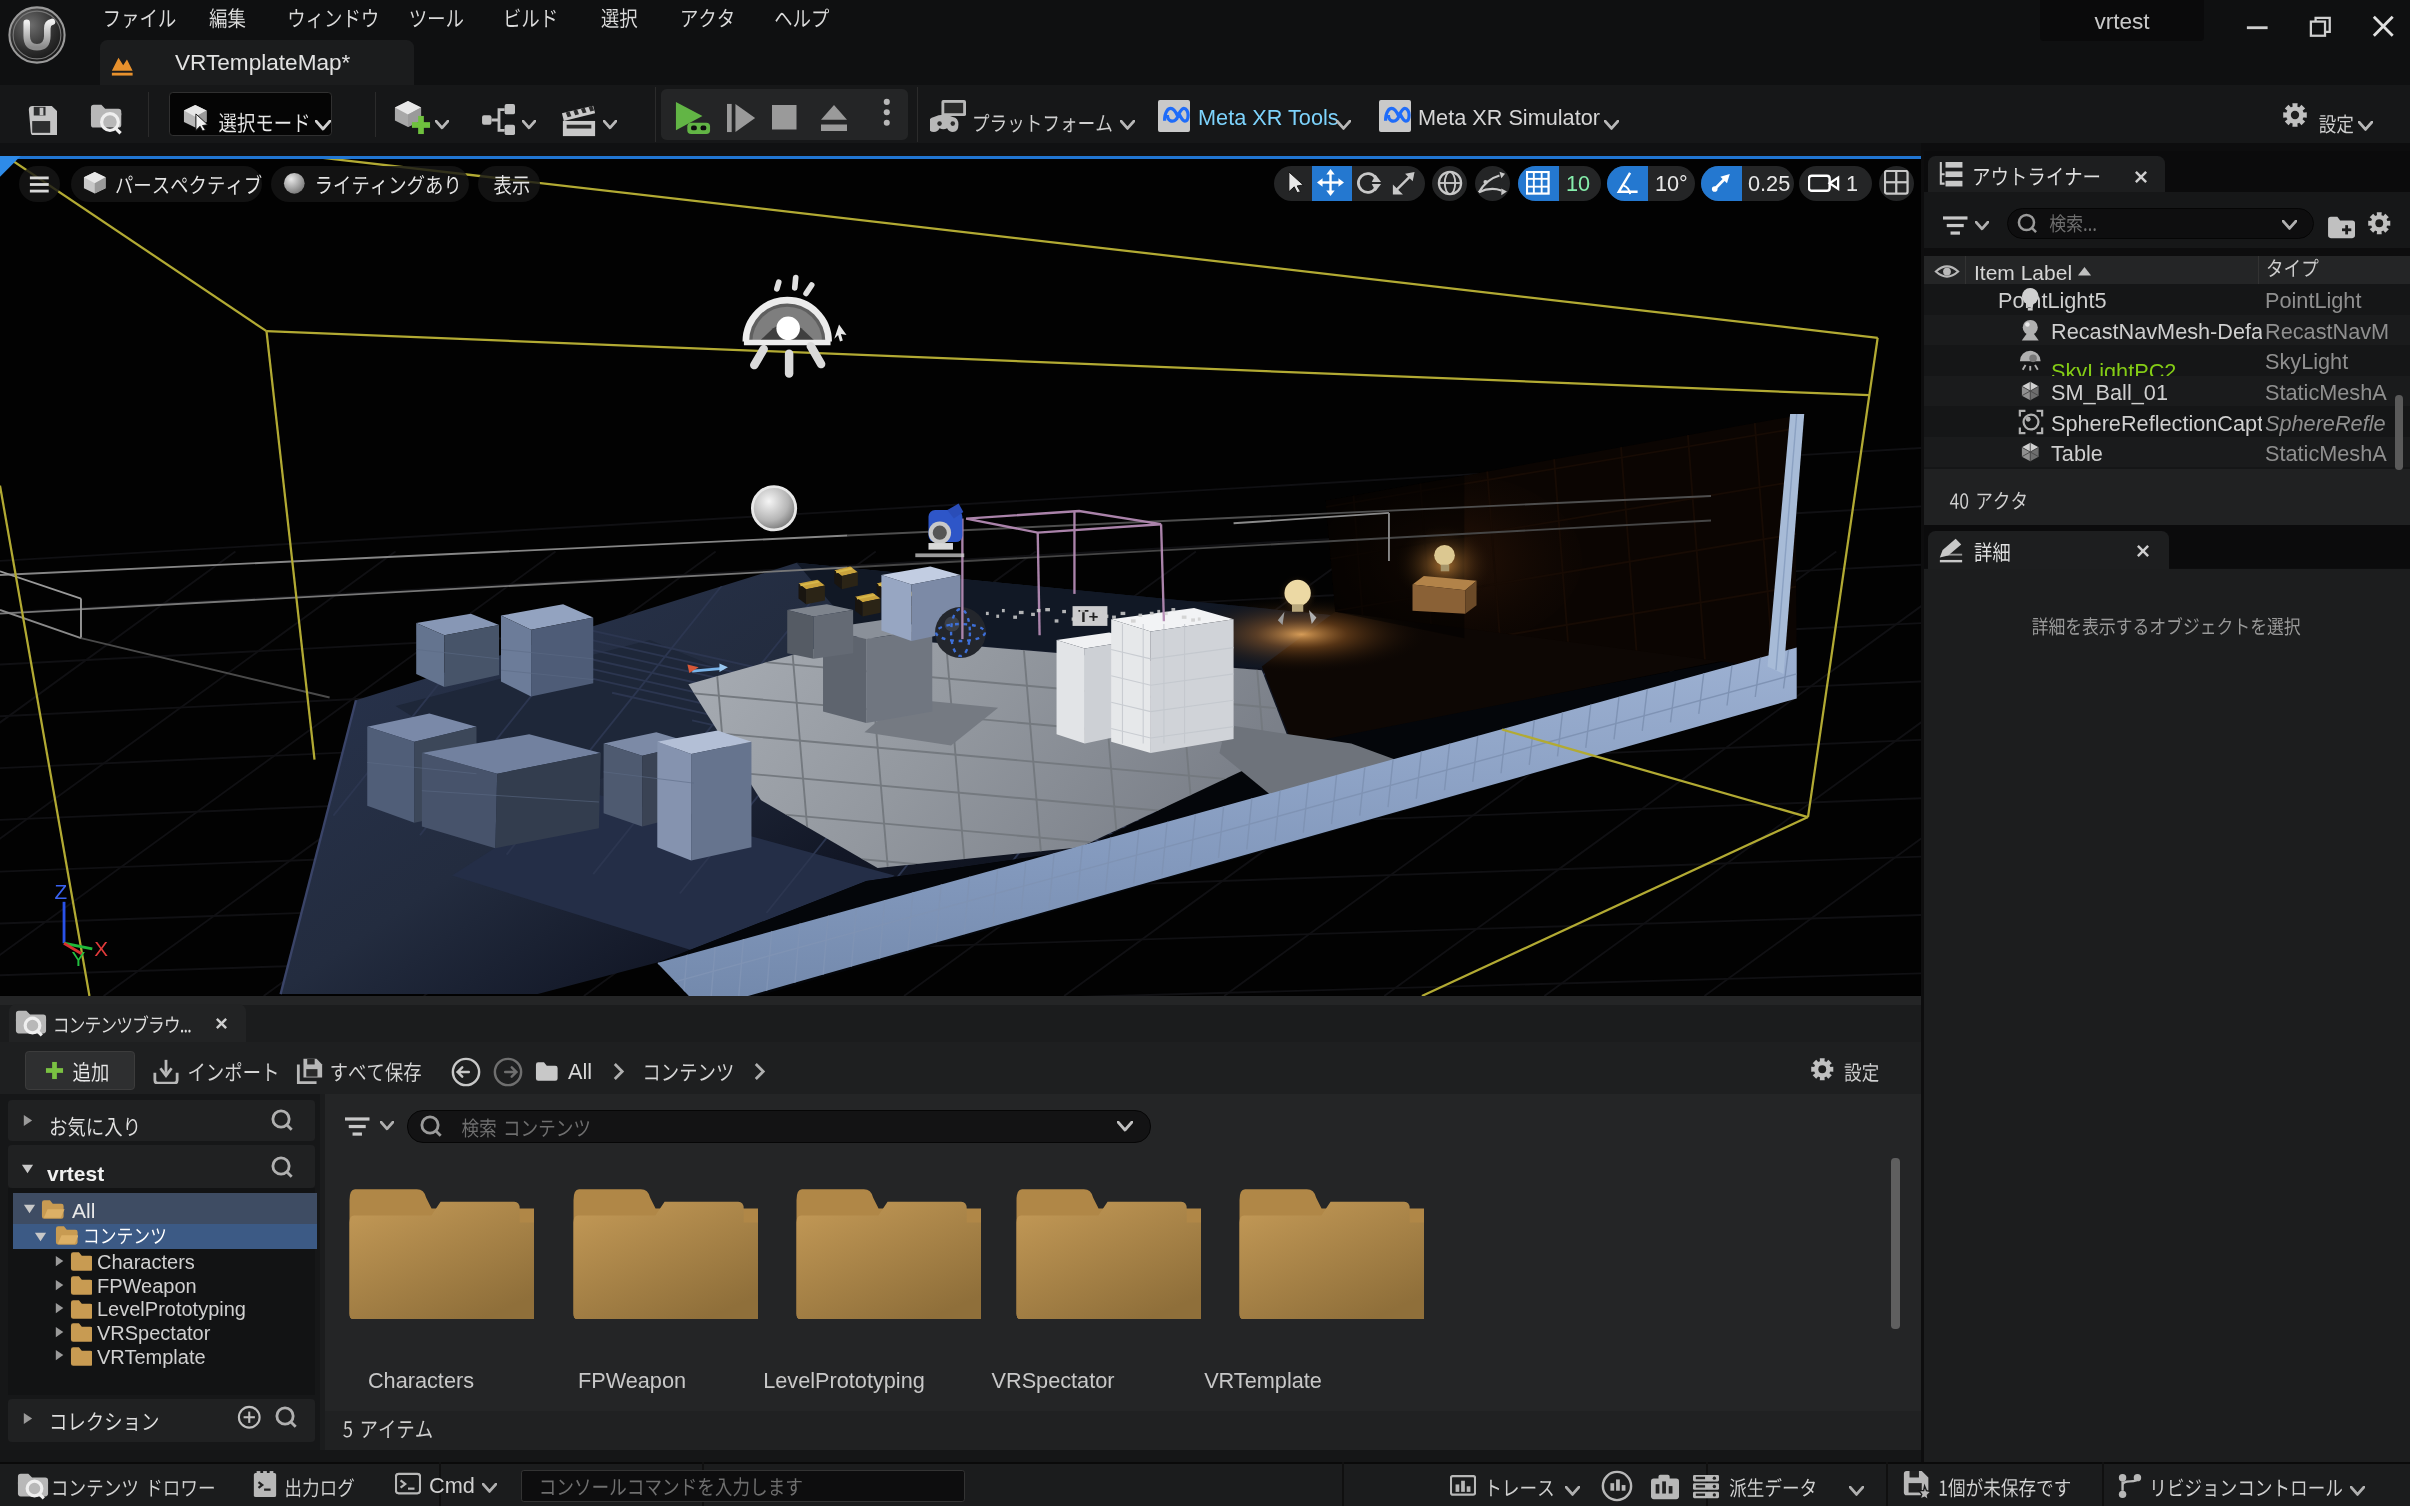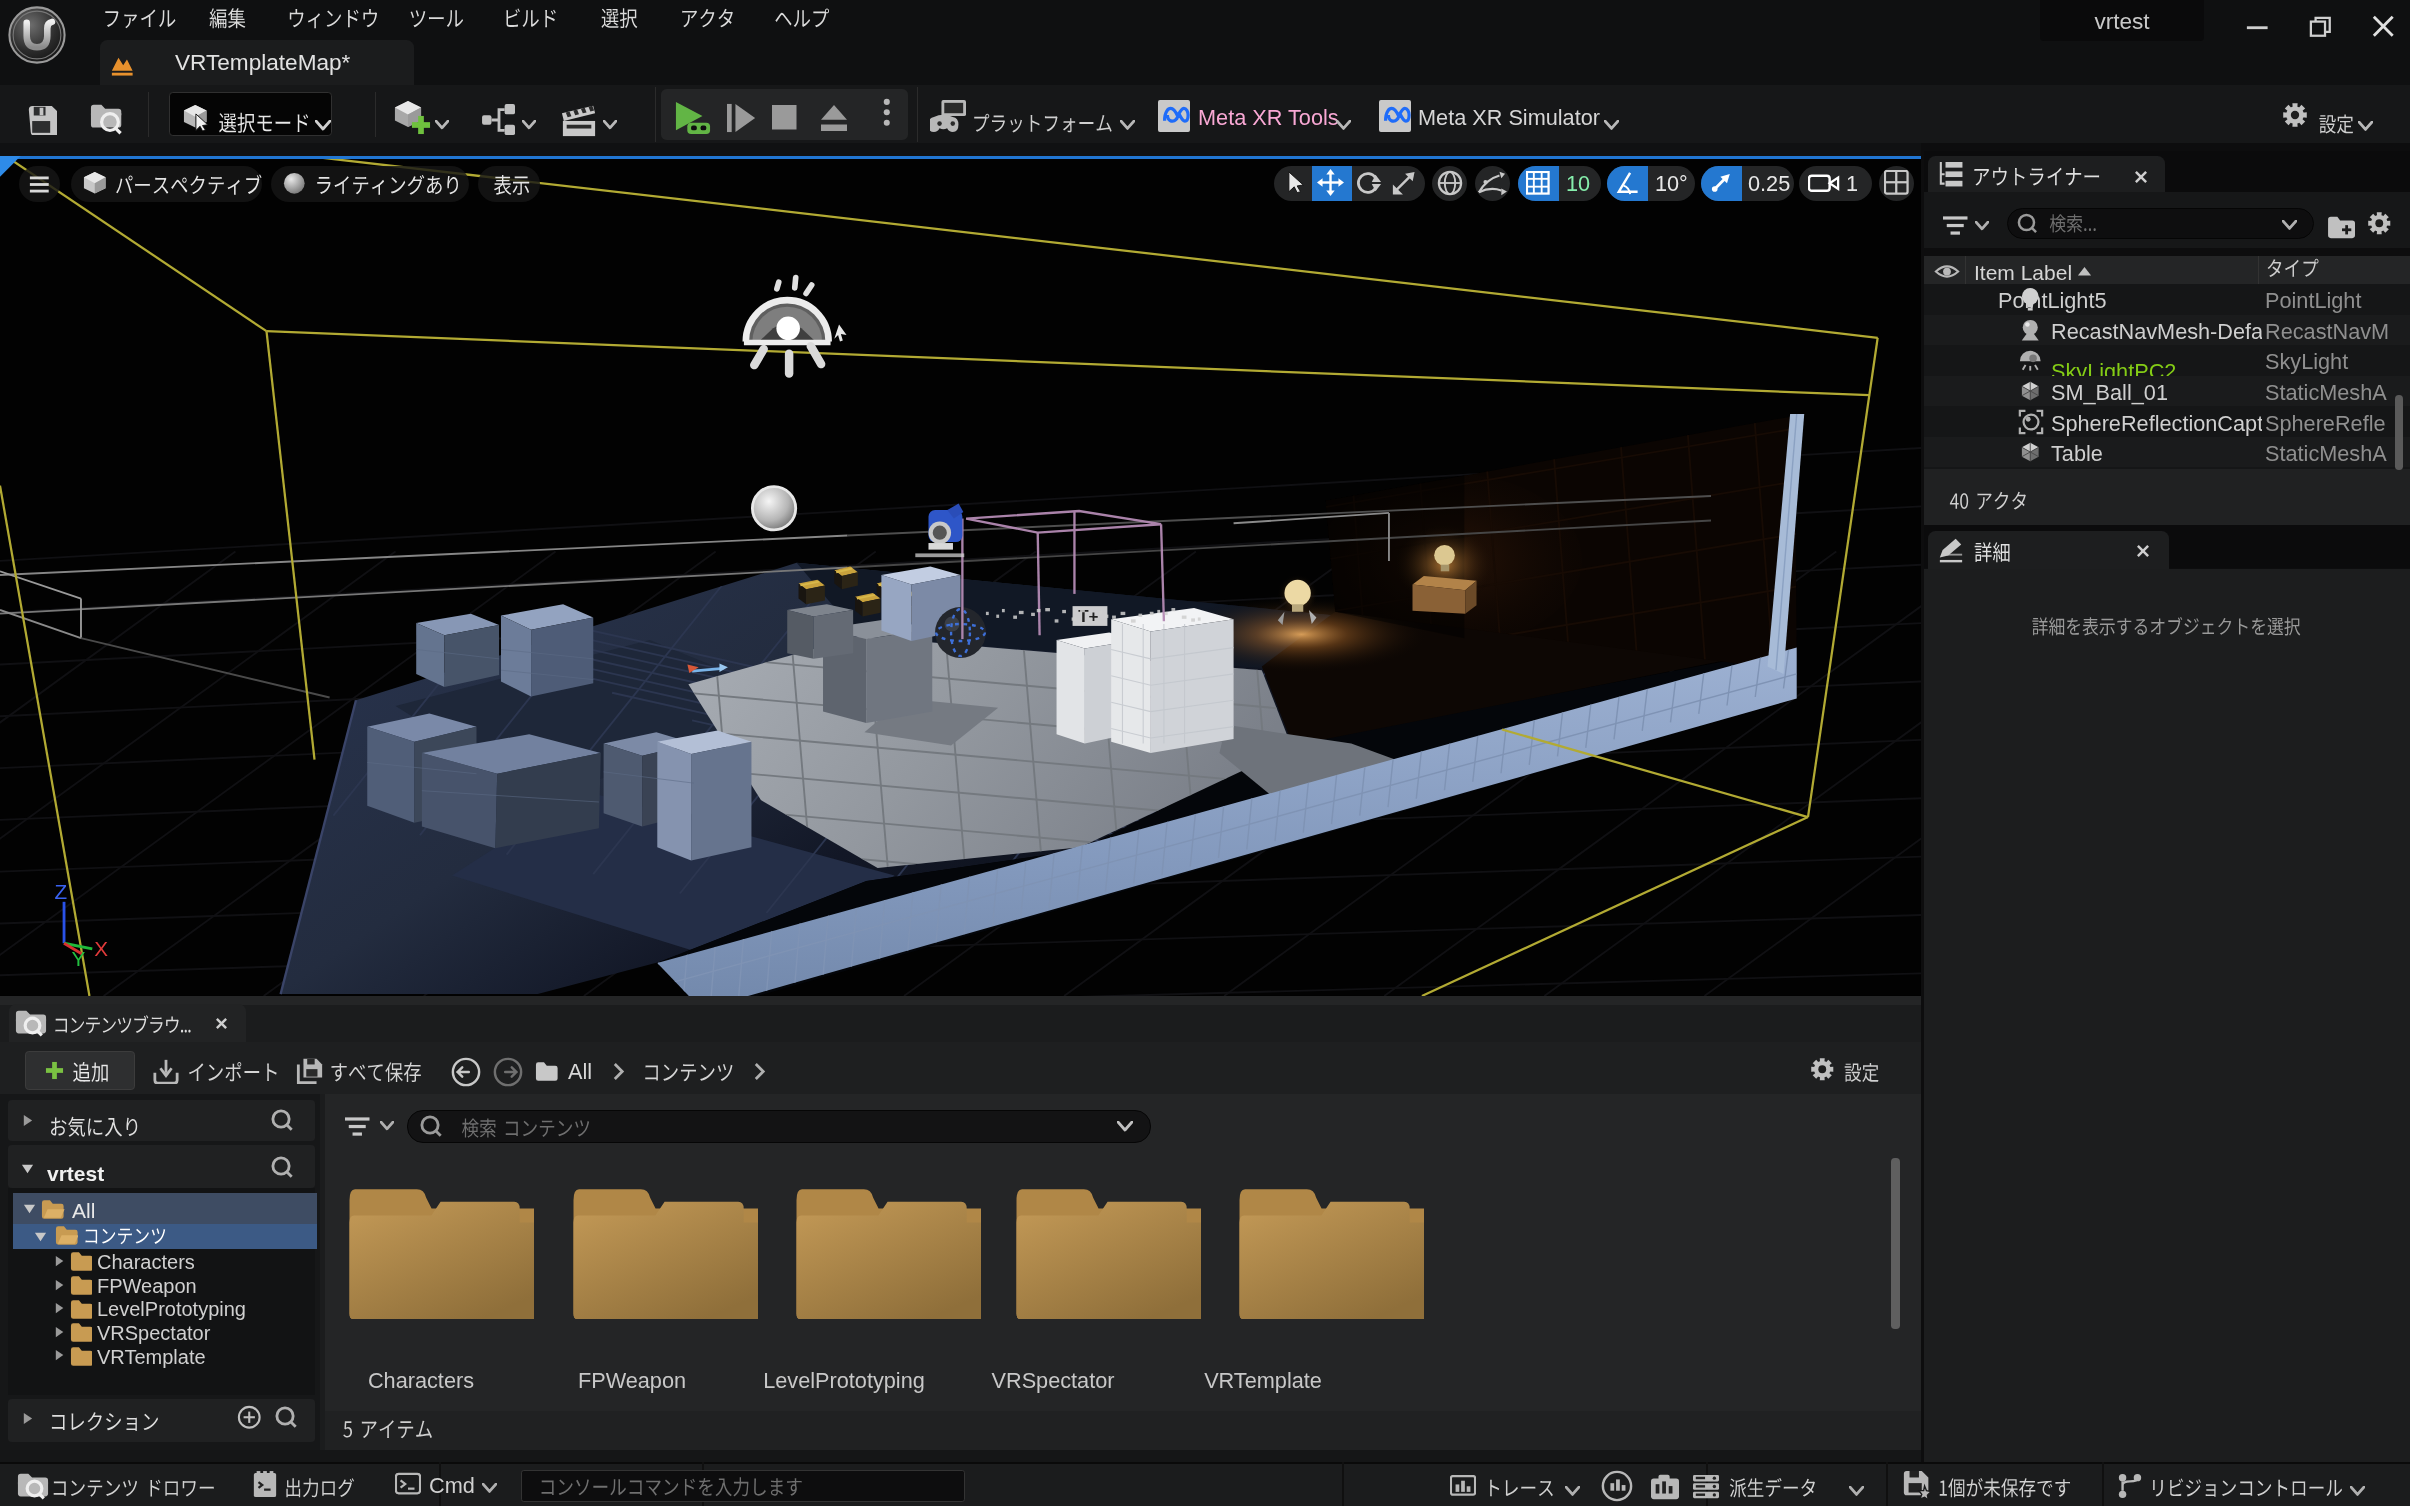--- a/index.html
+++ b/index.html
@@ -134,21 +134,21 @@
     <circle cx="10" cy="25" r="2.4" fill="#2a2a2a"></circle>
     <circle cx="24" cy="25" r="2.4" fill="#2a2a2a"></circle>
   </svg>
 <svg class="abs" style="left:1120px;top:120px" width="15" height="10.4" viewBox="0 0 16 11">
     <path d="M1 1 L 8.0 8.92 L 15 1" fill="none" stroke="#b8b8b8" stroke-width="3" stroke-linecap="round" stroke-linejoin="round"></path>
   </svg>
 <svg class="abs" style="left:1158px;top:100px" width="32" height="32" viewBox="0 0 34 34">
     <rect width="34" height="34" rx="2" fill="#c9c9c9"></rect>
     <path d="M 7 22 C 7 12 11 9 13.5 9 C 17 9 19.5 14 21 17.5 C 22.5 14 24.5 9 27.5 9 C 30 9 32 12 32 16 C 32 20 30.5 22.5 28.5 22.5 C 26 22.5 24 18 22.5 15 C 21 18.5 19 22.5 15.5 22.5 C 11 22.5 10 18 10 16" fill="none" stroke="#1f6cf9" stroke-width="3.4"></path>
   </svg>
-<div class="txt" style="left:1198px;top:105px;font-size:21.7px;color:#f9a8d4;">Meta XR Tools</div>
+<div class="txt" style="left:1198px;top:105px;font-size:21.7px;color:#7dd3fc;">Meta XR Tools</div>
 <svg class="abs" style="left:1336px;top:120px" width="15" height="10.4" viewBox="0 0 16 11">
     <path d="M1 1 L 8.0 8.92 L 15 1" fill="none" stroke="#b8b8b8" stroke-width="3" stroke-linecap="round" stroke-linejoin="round"></path>
   </svg>
 <svg class="abs" style="left:1379px;top:100px" width="32" height="32" viewBox="0 0 34 34">
     <rect width="34" height="34" rx="2" fill="#c9c9c9"></rect>
     <path d="M 7 22 C 7 12 11 9 13.5 9 C 17 9 19.5 14 21 17.5 C 22.5 14 24.5 9 27.5 9 C 30 9 32 12 32 16 C 32 20 30.5 22.5 28.5 22.5 C 26 22.5 24 18 22.5 15 C 21 18.5 19 22.5 15.5 22.5 C 11 22.5 10 18 10 16" fill="none" stroke="#1f6cf9" stroke-width="3.4"></path>
   </svg>
 <div class="txt" style="left:1418px;top:105px;font-size:21.7px;color:#d6d6d6;">Meta XR Simulator</div>
 <svg class="abs" style="left:1604px;top:120px" width="15" height="10.4" viewBox="0 0 16 11">
     <path d="M1 1 L 8.0 8.92 L 15 1" fill="none" stroke="#b8b8b8" stroke-width="3" stroke-linecap="round" stroke-linejoin="round"></path>
@@ -779,21 +779,21 @@
     <span style="display:block;width:143px;overflow:hidden">StaticMeshA</span>
   </div>
 <svg class="abs" style="left:2018px;top:409px" width="26" height="26" viewBox="0 0 28 28">
     <path d="M2 8 V2 h6 M20 2 h6 v6 M26 20 v6 h-6 M8 26 H2 v-6" fill="none" stroke="#b0b0b0" stroke-width="2.4"></path>
     <circle cx="14" cy="14" r="8" fill="none" stroke="#b0b0b0" stroke-width="2.4"></circle>
     <circle cx="11" cy="11" r="2.6" fill="#b0b0b0"></circle>
   </svg>
 <div class="txt" style="left:2051px;top:411px;font-size:21.7px;color:#cfcfcf;">
     <span style="display:block;width:211px;overflow:hidden">SphereReflectionCaptur</span>
   </div>
-<div class="txt" style="left:2265px;top:411px;font-size:21.7px;color:#8f8f8f;">
+<div class="txt" style="left:2265px;top:411px;font-size:21.7px;color:#8f8f8f;font-style:italic;">
     <span style="display:block;width:143px;overflow:hidden">SphereRefle</span>
   </div>
 <div class="abs" style="left:1924px;top:437px;width:487px;height:30px;background:#1a1b1c"></div>
 <svg class="abs" style="left:2018px;top:439px" width="24.5" height="26" viewBox="0 0 26 28">
     <path d="M4 9 L 13 4 L 22 9 L 13 14 Z" fill="#d0d0d0"></path>
     <path d="M4 9 L 13 14 L 13 24 L 4 19 Z" fill="#909090"></path>
     <path d="M13 14 L 22 9 L 22 19 L 13 24 Z" fill="#6e6e6e"></path>
     <path d="M4 9 L 22 19 M 22 9 L 4 19 M 13 4 L 13 24" stroke="#4a4a4a" stroke-width="1"></path>
   </svg>
 <div class="txt" style="left:2051px;top:441px;font-size:21.7px;color:#cfcfcf;">

